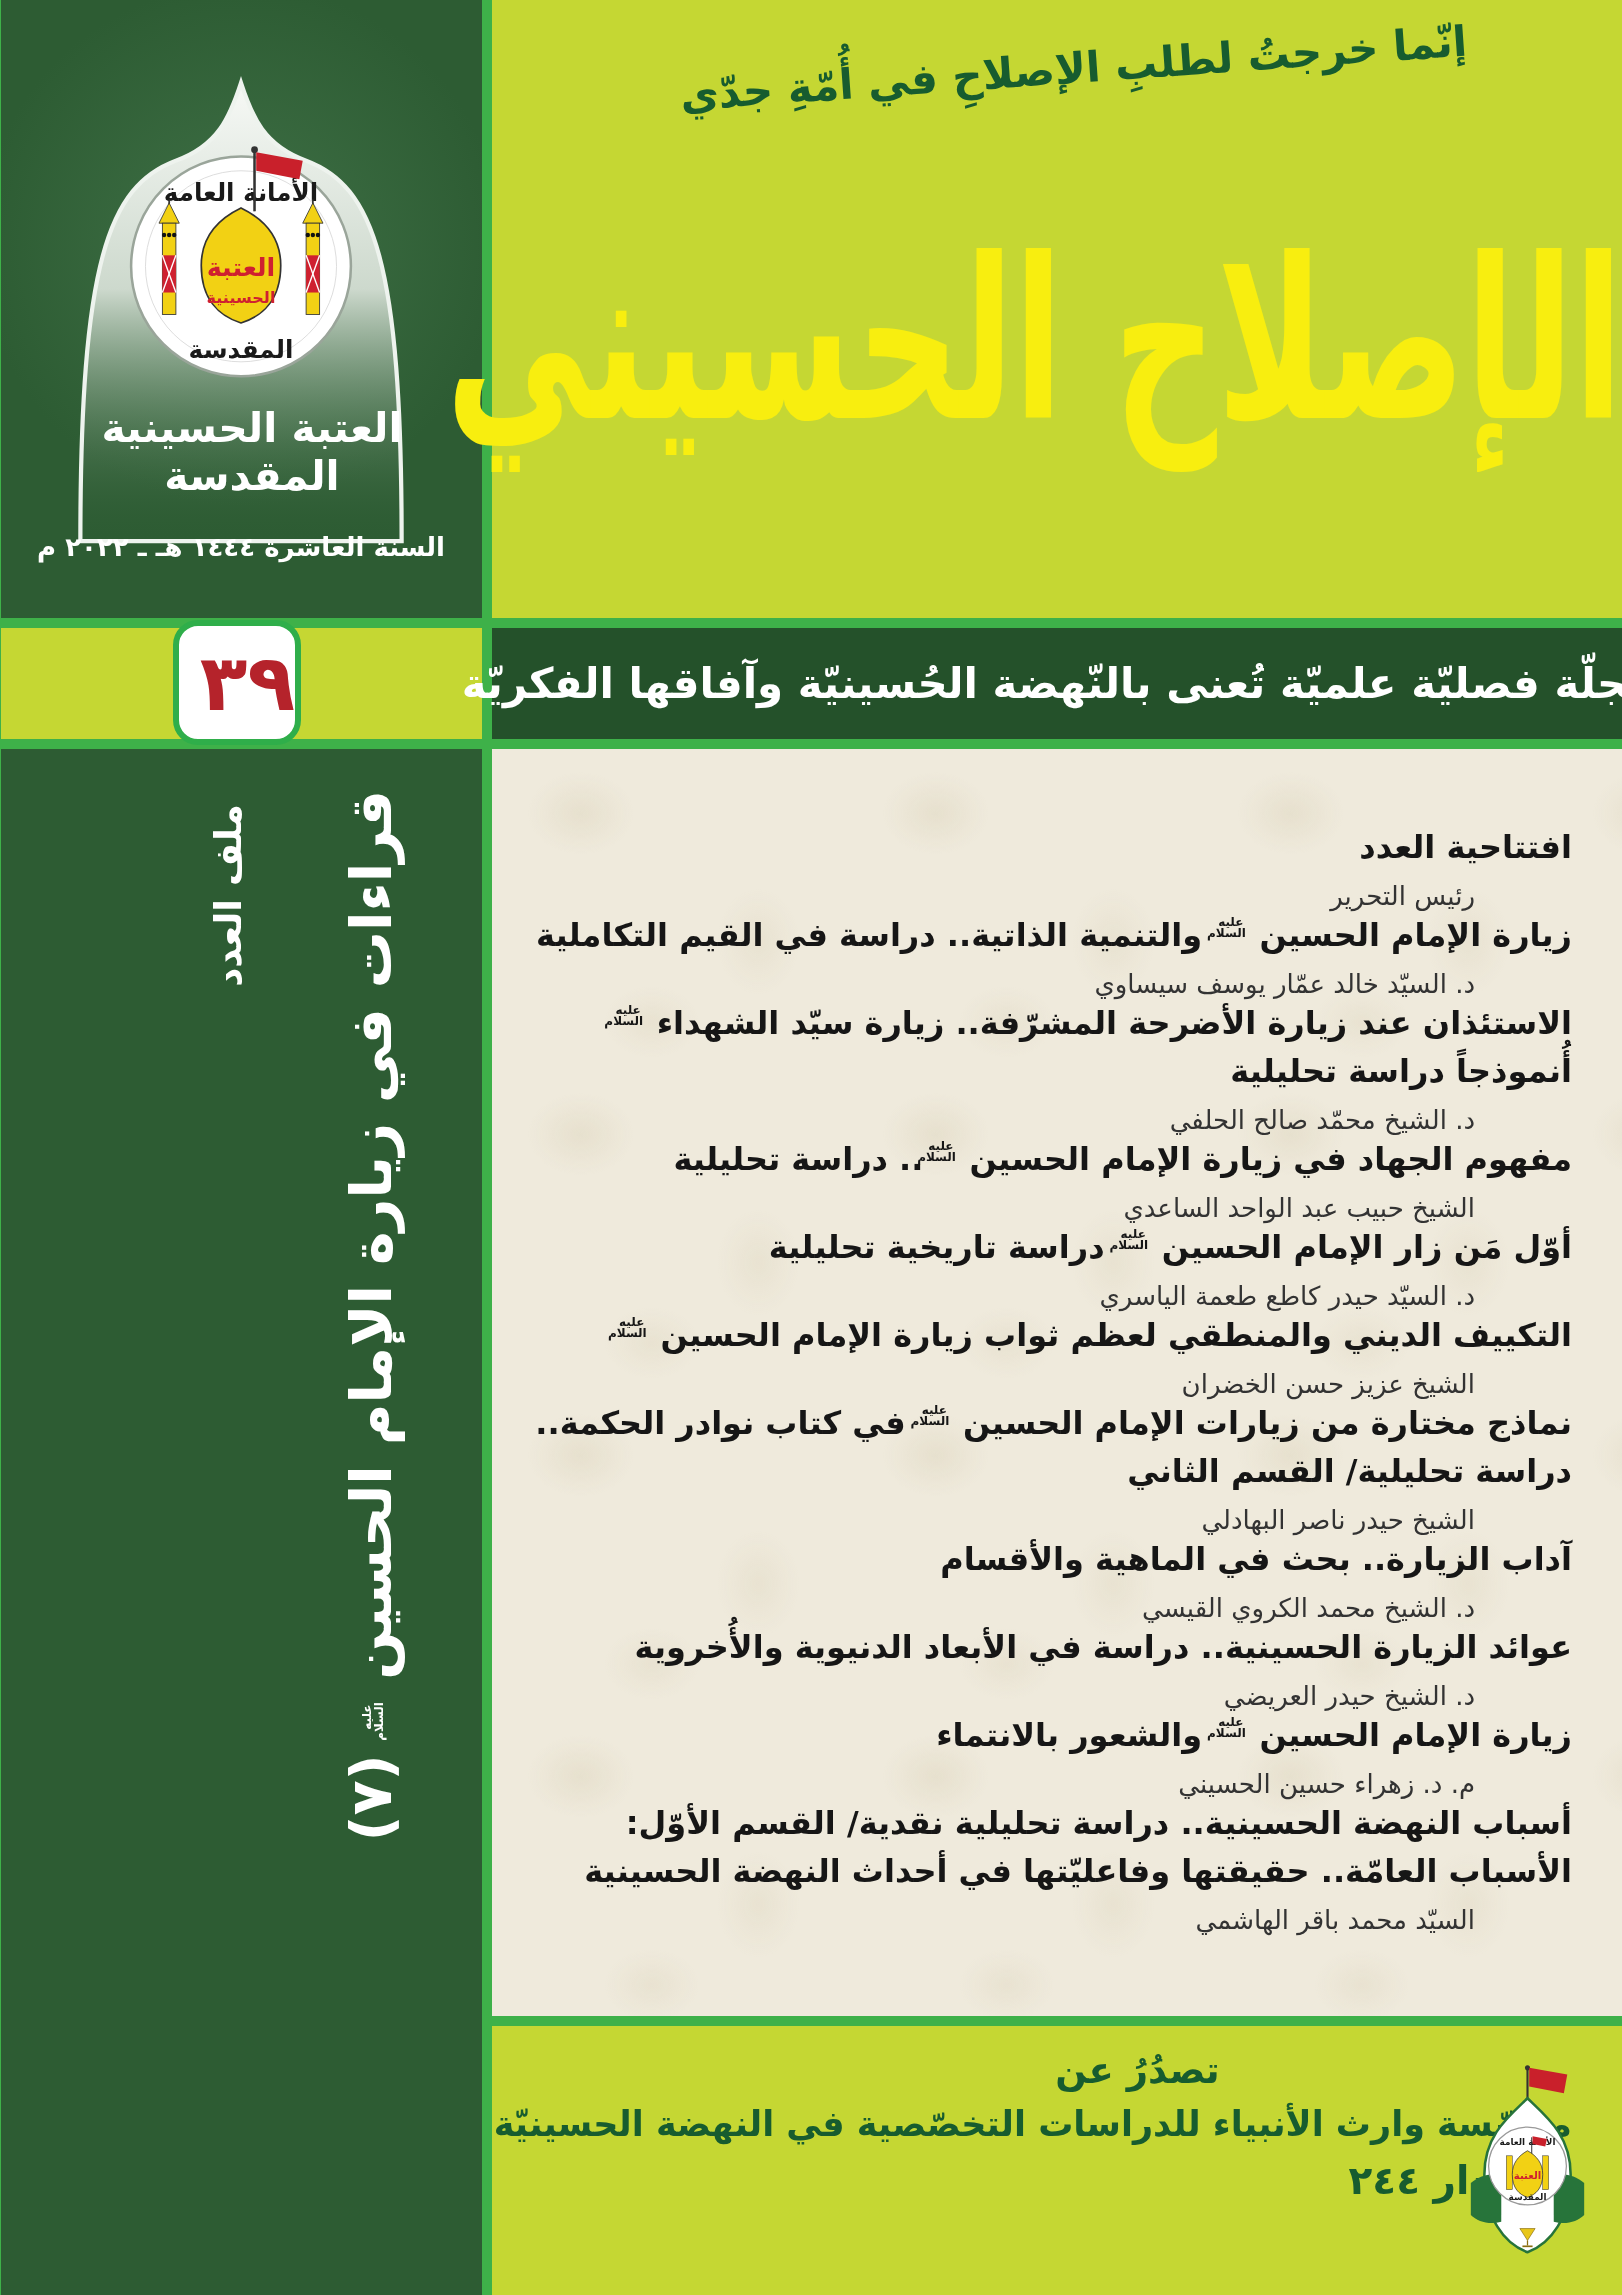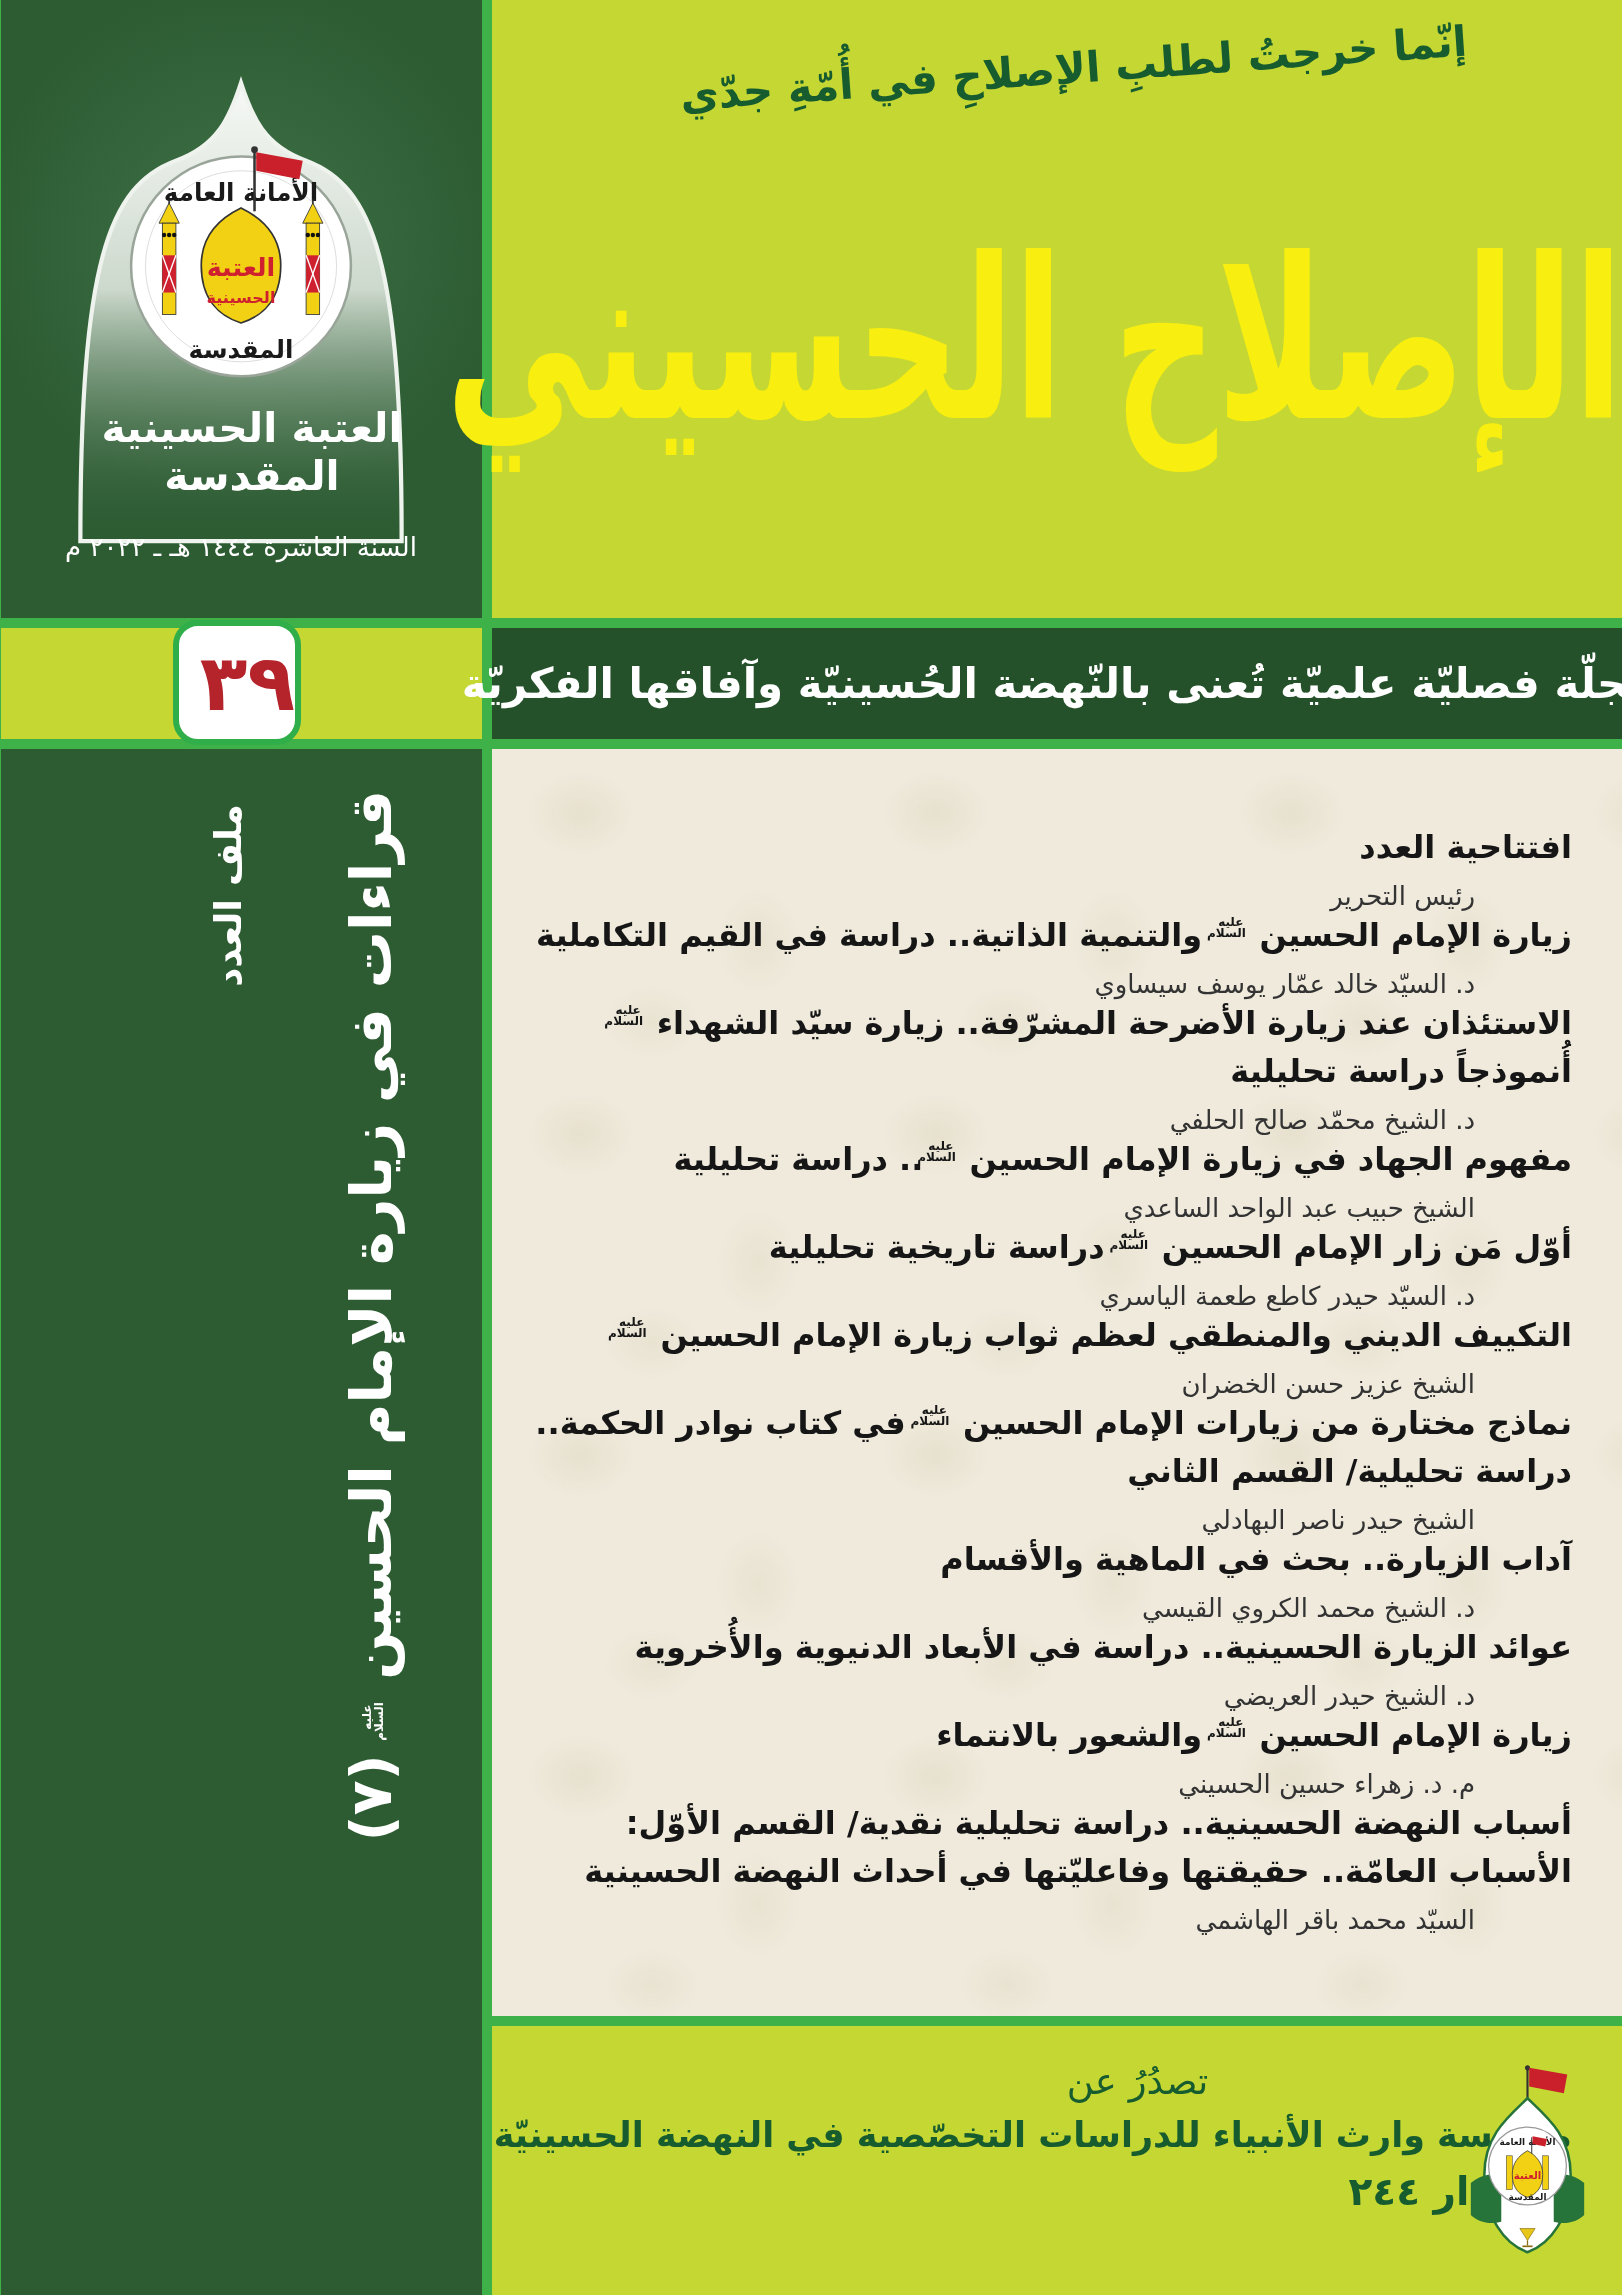--- a/index.html
+++ b/index.html
@@ -10,21 +10,21 @@
   }
   .abs{position:absolute;}
   svg text{font-family:"DejaVu Sans",sans-serif;}
 
   
   #publisher-panel{left:0;top:0;width:482px;height:618px;
     background:radial-gradient(ellipse 363px 363px at 241px 245px,#3f7046,#2d5c33 72%);}
   #publisher-name{left:0;top:404px;width:482px;text-align:center;
     font-size:41px;font-weight:bold;color:#ffffff;letter-spacing:0.8px;padding-left:11px;}
   #year-line{left:0;top:532px;width:482px;text-align:center;
-    font-size:26px;font-weight:normal;color:#ffffff;}
+    font-size:26px;font-weight:bold;color:#ffffff;}
 
   
   #masthead{left:492px;top:0;width:1131px;height:618px;background:#c5d733;}
   #quote{position:absolute;top:44px;right:93px;width:913px;text-align:center;
     font-size:42px;font-weight:bold;color:#175c2f;transform:rotate(-4deg);}
   #journal-title{position:absolute;top:210px;left:0;width:100%;text-align:center;
     font-size:144px;font-weight:bold;color:#f8ee0f;letter-spacing:-1.7px;
     transform:scaleY(1.55);transform-origin:top center;white-space:nowrap;}
 
   
@@ -60,21 +60,21 @@
   .toc-title{font-size:32px;font-weight:bold;color:#161616;line-height:1.5;}
   .toc-author{font-size:26px;color:#333333;margin-right:97px;margin-top:10px;}
 
   
   .as{display:inline-block;width:30px;font-size:12px;line-height:0.95;
     vertical-align:8.5px;margin:0 2.5px;text-align:center;white-space:normal;font-weight:bold;}
 
   
   #footer{left:492px;top:2026px;width:1131px;height:270px;background:#c5d733;color:#175c2f;}
   #footer-text{position:absolute;inset:0;padding:22px 51px 13.5px 211px;text-align:center;box-sizing:border-box;}
-  #footer-publish-line{font-size:37px;font-weight:normal;margin-top:12px;}
+  #footer-publish-line{font-size:37px;font-weight:bold;margin-top:1px;}
   #footer-foundation-name{font-size:35px;font-weight:bold;margin:12px 0 13.5px;white-space:nowrap;}
   #footer-release-line{font-size:39px;font-weight:bold;text-align:right;}
   #footer-logo{position:absolute;top:30px;right:32px;}
 </style>
 </head>
 <body>
 
 <div class="abs" id="publisher-panel">
   <svg width="482" height="618" viewBox="0 0 570 731">
     <defs>

